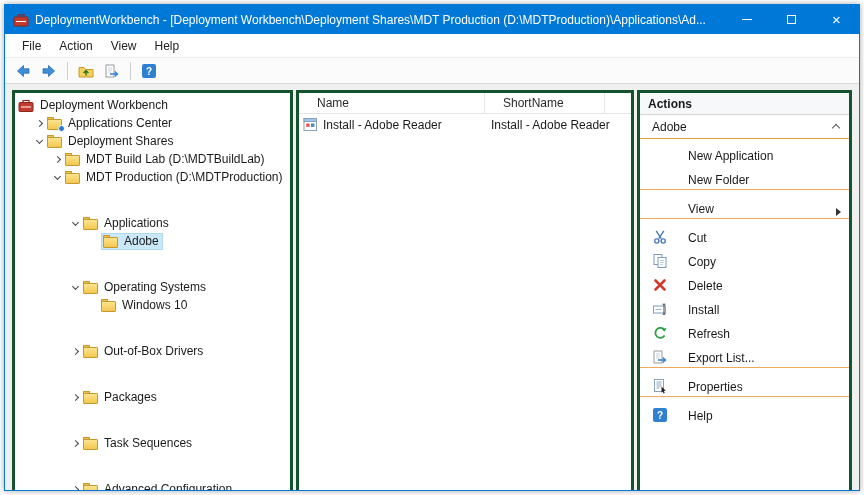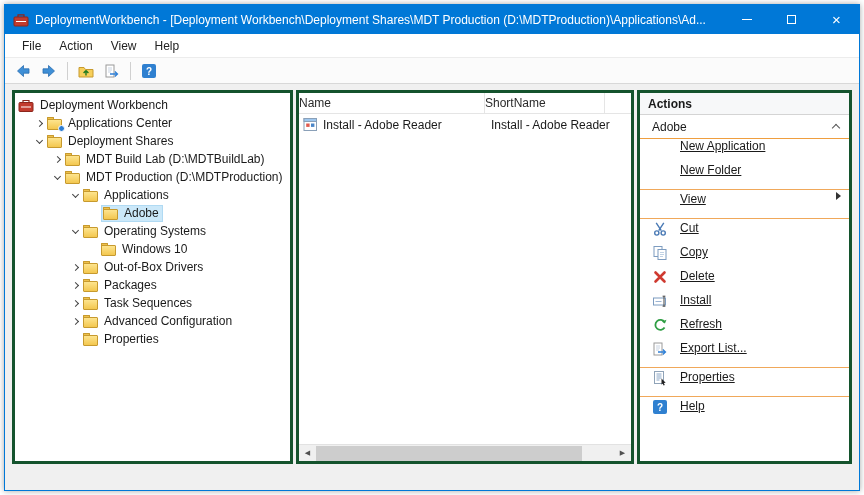--- a/index.html
+++ b/index.html
@@ -32,52 +32,52 @@
   .pane { background:#ffffff; border:3px solid #14532d; }
 
   
   .tree-pane { width:281px; flex:0 0 281px; padding-top:3px; overflow:hidden; }
   .trow { height:18px; display:flex; align-items:center; white-space:nowrap; }
   .expander { width:16px; flex:0 0 16px; display:flex; align-items:center; justify-content:center; }
   .chev { display:inline-block; width:5px; height:5px; border-right:1px solid #444; border-bottom:1px solid #444; }
   .chev.r { transform:rotate(-45deg); }
   .chev.d { transform:rotate(45deg); margin-top:-2px; }
   .lvl0 { padding-left:3px; } .lvl1 { padding-left:16px; } .lvl2 { padding-left:34px; }
-  .lvl3 { padding-left:52px; } .lvl4 { padding-left:70px; }
+  .lvl3 { padding-left:52px;margin-top:28px; } .lvl4 { padding-left:70px; }
   .ficon { position:relative; width:16px; height:13px; flex:0 0 16px; margin-right:5px; }
   .ficon .tab { position:absolute; left:0; top:0; width:7px; height:4px; background:#eec04a; border:1px solid #c79a2e; border-bottom:none; border-radius:1px 1px 0 0; }
   .ficon .body { position:absolute; left:0; top:2px; width:15px; height:11px; background:linear-gradient(180deg,#fde48e,#f3c74f); border:1px solid #c79a2e; border-radius:1px; }
   .ov-info { position:absolute; right:-2px; bottom:-2px; width:7px; height:7px; background:#2d7dd2; border:1px solid #fff; border-radius:50%; z-index:2; }
   .tlabel { color:#1a1a1a; }
   .selwrap { display:flex; align-items:center; height:17px; background:#cbe8f9; border:1px solid #b0daf3; padding:0 3px 0 1px; }
   .wbicon { width:16px; height:15px; flex:0 0 16px; margin-right:6px; }
 
   
   .list-pane { width:338px; flex:0 0 338px; position:relative; overflow:hidden; }
   .list-header { display:flex; height:21px; align-items:stretch; border-bottom:1px solid #e5e5e5; }
-  .col { display:flex; align-items:center; padding-left:0; border-right:1px solid #e5e5e5; color:#2a2a2a; }
+  .col { display:flex; align-items:center; padding-left:18px; border-right:1px solid #e5e5e5; color:#2a2a2a; }
   .col-name { width:186px; flex:0 0 186px; }
   .col-short { width:120px; flex:0 0 120px; }
   .col-blank { flex:1; border-right:none; }
   .list-row { display:flex; height:19px; align-items:center; margin-top:1px; }
   .cell-name { width:186px; flex:0 0 186px; display:flex; align-items:center; padding-left:4px; gap:5px; }
   .cell-short { padding-left:6px; }
   .appicon16 { width:15px; height:15px; flex:0 0 15px; }
   .hscroll { position:absolute; left:0; right:0; bottom:0; height:17px; background:#f0f0f0; display:flex; align-items:center; border-top:1px solid #e2e2e2; }
   .sarrow { width:17px; height:17px; flex:0 0 17px; display:flex; align-items:center; justify-content:center; color:#505050; font-size:7px; }
   .sthumb { height:15px; width:266px; background:#cdcdcd; }
   .strackgap { flex:1; }
 
   
   .actions-pane { flex:1; display:flex; flex-direction:column; }
   .actions-title { height:22px; flex:0 0 22px; display:flex; align-items:center; padding-left:8px; font-weight:bold; color:#1a1a1a; background:#f7f8f9; border-bottom:1px solid #d4d4d4; }
   .action-group { height:24px; flex:0 0 24px; display:flex; align-items:center; padding:0 10px 0 12px; border-bottom:1px solid #ef9e3f; }
   .group-label { flex:1; color:#1a1a1a; }
   .chev-up { width:6px; height:6px; border-left:1px solid #555; border-top:1px solid #555; transform:rotate(45deg); margin-top:3px; }
-  .action-item { height:24px; flex:0 0 24px; display:flex; align-items:flex-start; padding:0 8px 0 12px; gap:12px;text-decoration:underline; }
+  .action-item { height:24px; flex:0 0 24px; display:flex; align-items:flex-end; padding:0 8px 0 12px; gap:20px; }
   .aicon { width:16px; height:16px; flex:0 0 16px; }
   .aicon svg { display:block; }
   .alabel { color:#1a1a1a; }
   .submenu-arrow { margin-left:auto; width:0; height:0; border-top:4px solid transparent; border-bottom:4px solid transparent; border-left:5px solid #333; }
   .adivider { height:1px; background:#f0a85a; margin:2px 0; flex:0 0 1px; }
 </style>
 </head>
 <body>
 
 <div class="window">

